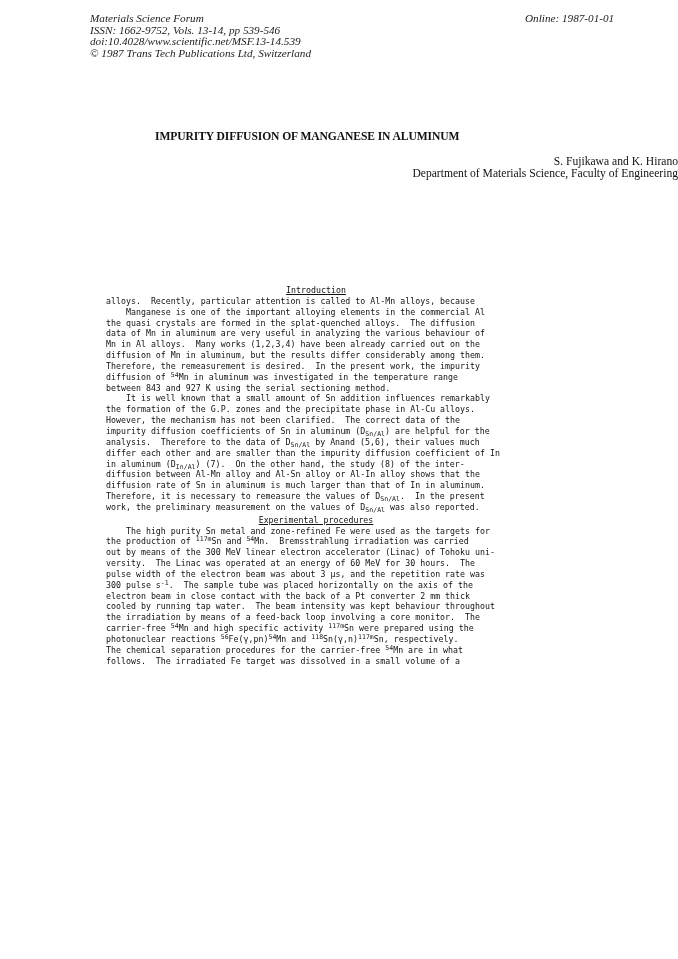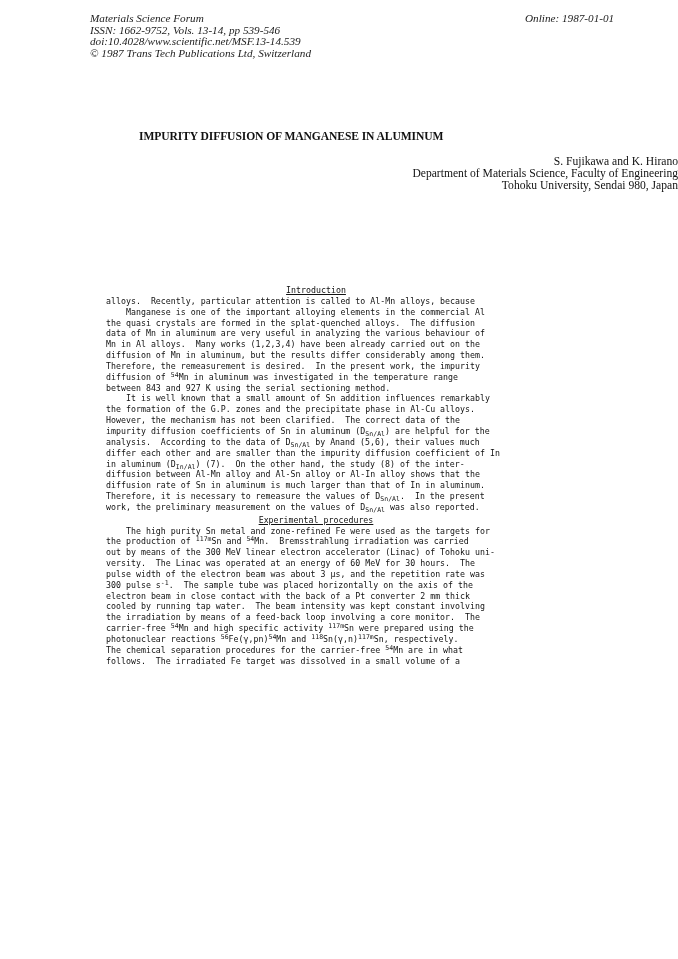--- a/index.html
+++ b/index.html
@@ -9,21 +9,21 @@
     font-family: "Liberation Serif", serif; font-style: italic;
     font-size: 11.2px; line-height: 11.6px; color: #222;
   }
   .meta div { white-space: nowrap; margin-left: 29px; }
   .online {
     position: absolute; left: 525px; top: 13px;
     font-family: "Liberation Serif", serif; font-style: italic;
     font-size: 11.2px; line-height: 11.6px; color: #222; white-space: nowrap;
   }
   .title {
-    position: absolute; left: 139px; top: 130px;
+    position: absolute; left: 155px; top: 130px;
     font-family: "Liberation Serif", serif; font-weight: bold;
     font-size: 11.6px; letter-spacing: -0.1px; white-space: nowrap; color: #111;
   }
   .authors {
     position: absolute; left: 0; width: 678px; top: 156px;
     font-family: "Liberation Serif", serif; font-size: 11.6px; line-height: 12.2px;
     text-align: right; color: #111;
   }
   .authors div { white-space: nowrap; }
   .body {
@@ -46,53 +46,52 @@
   <div>doi:10.4028/www.scientific.net/MSF.13-14.539</div>
   <div>© 1987 Trans Tech Publications Ltd, Switzerland</div>
 </div>
 <div class="online">Online: 1987-01-01</div>
 
 <div class="title">IMPURITY DIFFUSION OF MANGANESE IN ALUMINUM</div>
 
 <div class="authors">
   <div>S. Fujikawa and K. Hirano</div>
   <div>Department of Materials Science, Faculty of Engineering</div>
-  <div>Tohoku University, Sendai 980, Japan</div>
 </div>
 
 <div class="body">
   <div class="line heading"><span>Introduction</span></div>
   <div class="line">alloys.  Recently, particular attention is called to Al-Mn alloys, because</div>
   <div class="line">    Manganese is one of the important alloying elements in the commercial Al</div>
   <div class="line">the quasi crystals are formed in the splat-quenched alloys.  The diffusion</div>
   <div class="line">data of Mn in aluminum are very useful in analyzing the various behaviour of</div>
   <div class="line">Mn in Al alloys.  Many works (1,2,3,4) have been already carried out on the</div>
   <div class="line">diffusion of Mn in aluminum, but the results differ considerably among them.</div>
   <div class="line">Therefore, the remeasurement is desired.  In the present work, the impurity</div>
   <div class="line"><span>diffusion of </span><sup>54</sup><span>Mn in aluminum was investigated in the temperature range</span></div>
   <div class="line">between 843 and 927 K using the serial sectioning method.</div>
   <div class="line">    It is well known that a small amount of Sn addition influences remarkably</div>
   <div class="line">the formation of the G.P. zones and the precipitate phase in Al-Cu alloys.</div>
   <div class="line">However, the mechanism has not been clarified.  The correct data of the</div>
   <div class="line"><span>impurity diffusion coefficients of Sn in aluminum (D</span><sub>Sn/Al</sub><span>) are helpful for the</span></div>
-  <div class="line"><span>analysis.  According to the data of D</span><sub>Sn/Al</sub><span> by Anand (5,6), their values much</span></div>
+  <div class="line"><span>analysis.  Therefore to the data of D</span><sub>Sn/Al</sub><span> by Anand (5,6), their values much</span></div>
   <div class="line">differ each other and are smaller than the impurity diffusion coefficient of In</div>
   <div class="line"><span>in aluminum (D</span><sub>In/Al</sub><span>) (7).  On the other hand, the study (8) of the inter-</span></div>
   <div class="line">diffusion between Al-Mn alloy and Al-Sn alloy or Al-In alloy shows that the</div>
   <div class="line">diffusion rate of Sn in aluminum is much larger than that of In in aluminum.</div>
   <div class="line"><span>Therefore, it is necessary to remeasure the values of D</span><sub>Sn/Al</sub><span>.  In the present</span></div>
   <div class="line"><span>work, the preliminary measurement on the values of D</span><sub>Sn/Al</sub><span> was also reported.</span></div>
 
   <div class="line heading" style="margin-top:2px;"><span>Experimental procedures</span></div>
   <div class="line">    The high purity Sn metal and zone-refined Fe were used as the targets for</div>
   <div class="line"><span>the production of </span><sup>117m</sup><span>Sn and </span><sup>54</sup><span>Mn.  Bremsstrahlung irradiation was carried</span></div>
   <div class="line">out by means of the 300 MeV linear electron accelerator (Linac) of Tohoku uni-</div>
   <div class="line">versity.  The Linac was operated at an energy of 60 MeV for 30 hours.  The</div>
   <div class="line">pulse width of the electron beam was about 3 µs, and the repetition rate was</div>
   <div class="line"><span>300 pulse s</span><sup>-1</sup><span>.  The sample tube was placed horizontally on the axis of the</span></div>
   <div class="line">electron beam in close contact with the back of a Pt converter 2 mm thick</div>
-  <div class="line">cooled by running tap water.  The beam intensity was kept constant involving</div>
+  <div class="line">cooled by running tap water.  The beam intensity was kept behaviour throughout</div>
   <div class="line">the irradiation by means of a feed-back loop involving a core monitor.  The</div>
   <div class="line"><span>carrier-free </span><sup>54</sup><span>Mn and high specific activity </span><sup>117m</sup><span>Sn were prepared using the</span></div>
   <div class="line"><span>photonuclear reactions </span><sup>56</sup><span>Fe(γ,pn)</span><sup>54</sup><span>Mn and </span><sup>118</sup><span>Sn(γ,n)</span><sup>117m</sup><span>Sn, respectively.</span></div>
   <div class="line"><span>The chemical separation procedures for the carrier-free </span><sup>54</sup><span>Mn are in what</span></div>
   <div class="line">follows.  The irradiated Fe target was dissolved in a small volume of a</div>
 </div>
 
 </body></html>

